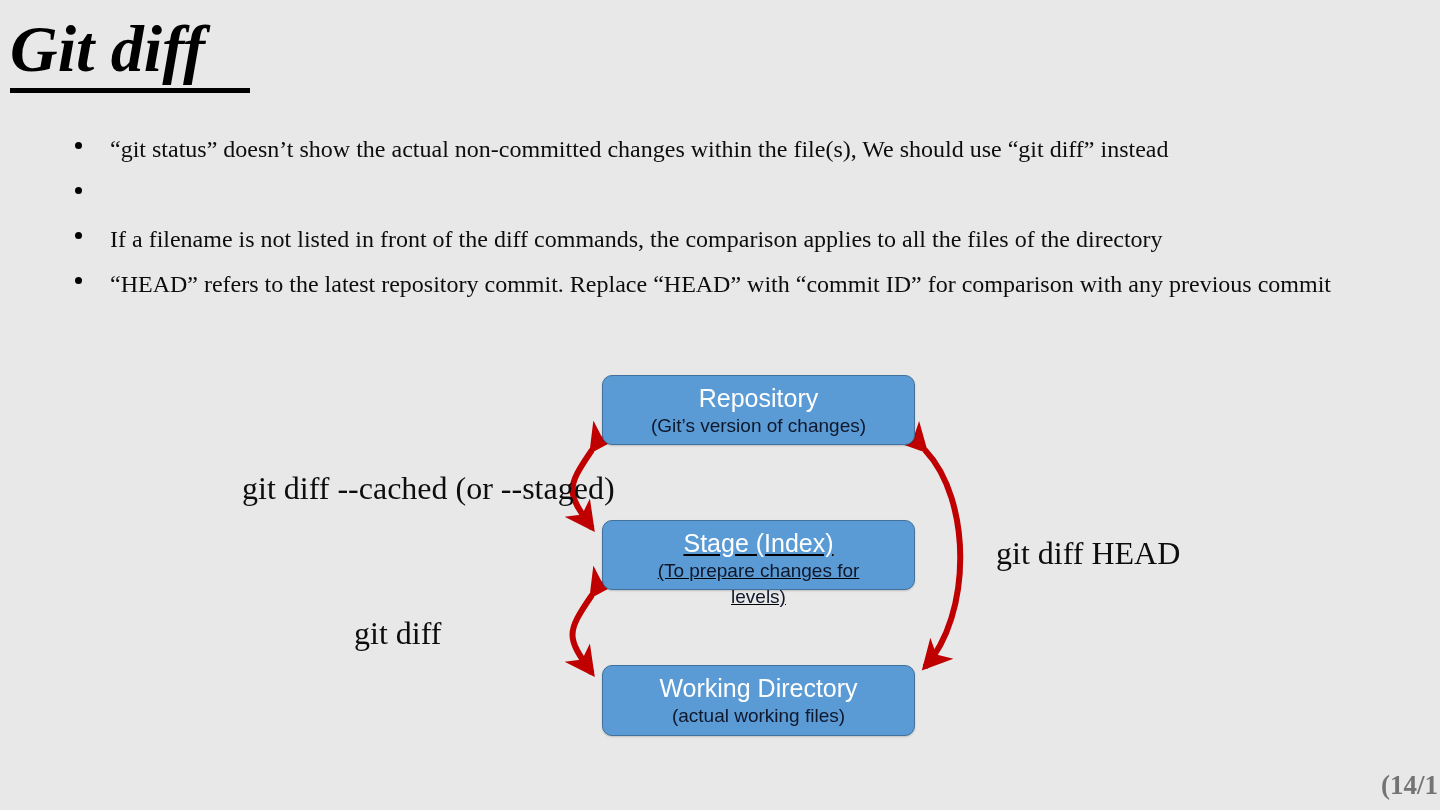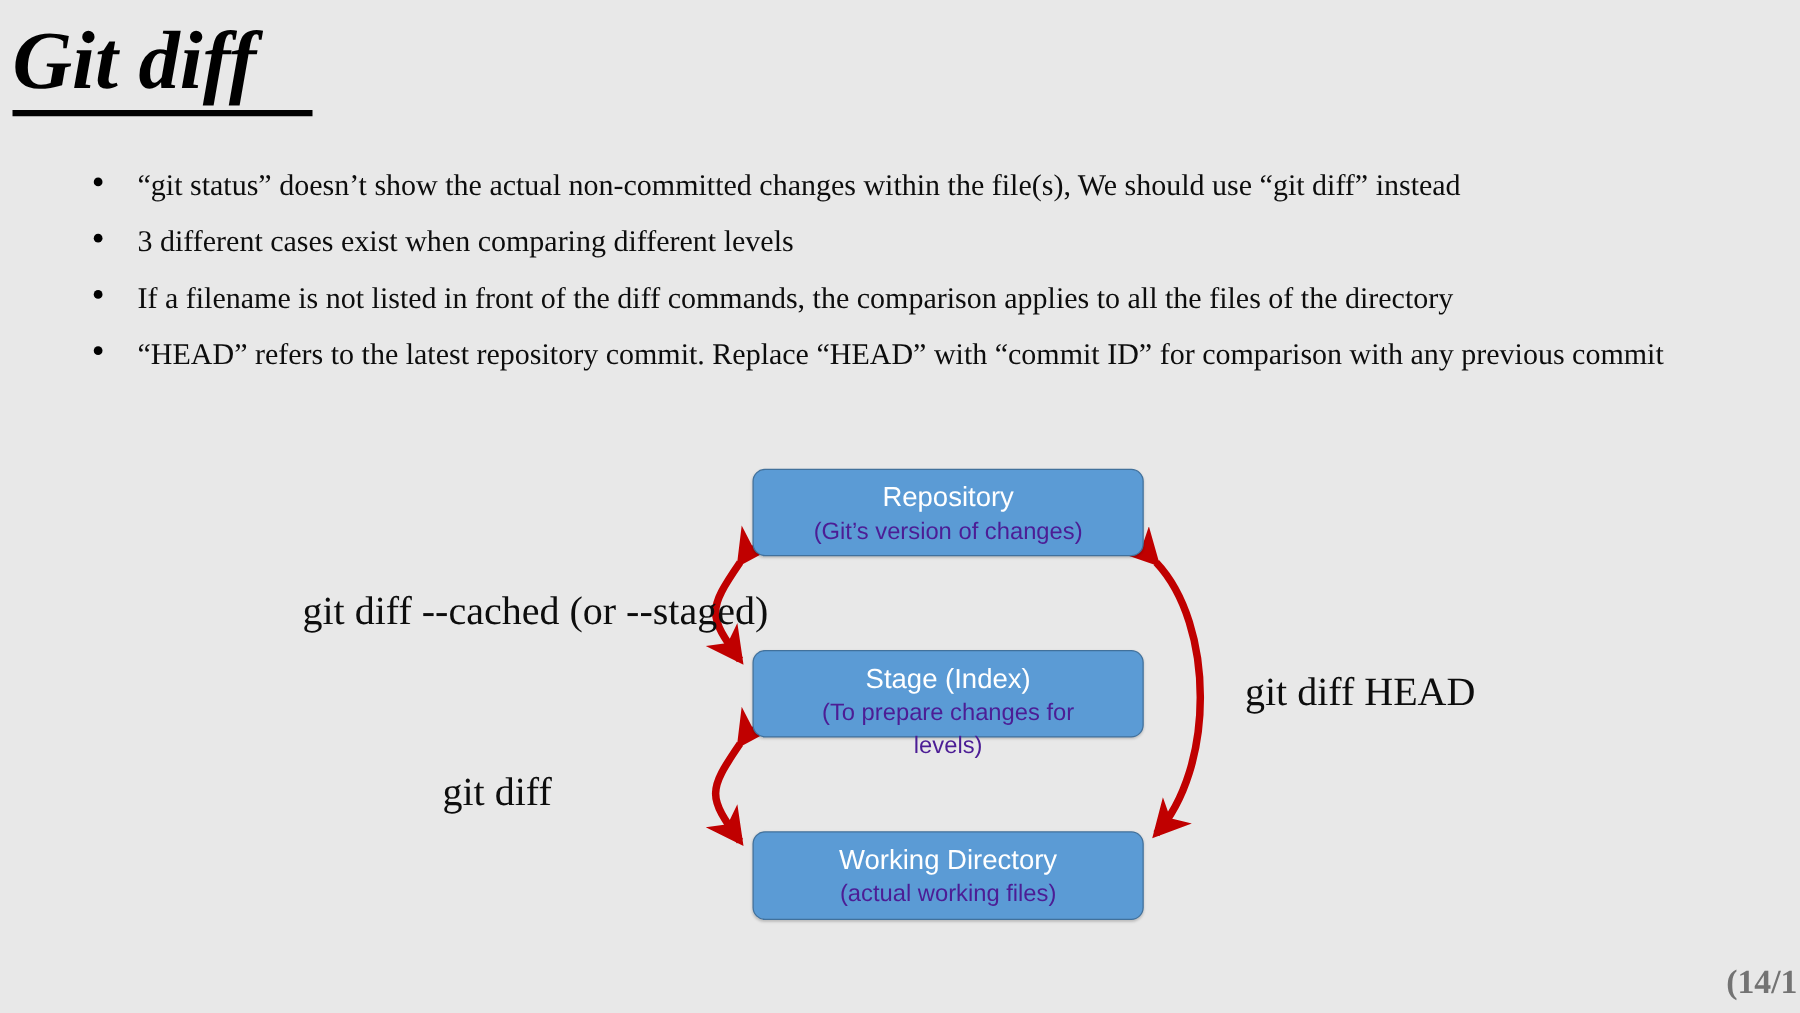--- a/index.html
+++ b/index.html
@@ -103,33 +103,33 @@
     border: 1px solid #41719c;
     border-radius: 10px;
     box-sizing: border-box;
     text-align: center;
     font-family: "Liberation Sans", sans-serif;
     box-shadow: 0 1px 2px rgba(0,0,0,0.18);
   }
   .node-title {
     display: block;
     color: #ffffff;
-    font-size: 22px;
+    font-size: 25px;
     line-height: 30px;
     padding-top: 7px;
     white-space: nowrap;
   }
   .node-sub {
     display: block;
-    color: #4c1d95;
+    color: #0f172a;
     font-size: 19px;
     line-height: 26px;
   }
   #node-repository { top: 375px; height: 70px; }
-  #node-stage      { top: 520px; height: 70px; }
+  #node-stage      { top: 520px; height: 70px; text-decoration: underline; }
   #node-working    { top: 665px; height: 71px; }
   #node-stage .node-sub { white-space: normal; padding: 0 26px; }
 
   .arrow-label {
     position: absolute;
     font-family: "Liberation Serif", serif;
     font-size: 32px;
     color: #0d0d0d;
     white-space: nowrap;
   }
@@ -157,21 +157,20 @@
   <div class="title">Git diff</div>
   <div class="title-underline"></div>
 
   <div class="bullets">
     <div class="bullet-row">
       <span class="bullet-dot"></span>
       <span class="bullet-text">“git status” doesn’t show the actual non-committed changes within the file(s), We should use “git diff” instead</span>
     </div>
     <div class="bullet-row">
       <span class="bullet-dot"></span>
-      <span class="bullet-text">3 different cases exist when comparing different levels</span>
     </div>
     <div class="bullet-row">
       <span class="bullet-dot"></span>
       <span class="bullet-text">If a filename is not listed in front of the diff commands, the comparison applies to all the files of the directory</span>
     </div>
     <div class="bullet-row">
       <span class="bullet-dot"></span>
       <span class="bullet-text">“HEAD” refers to the latest repository commit. Replace “HEAD” with “commit ID” for comparison with any previous commit</span>
     </div>
   </div>

